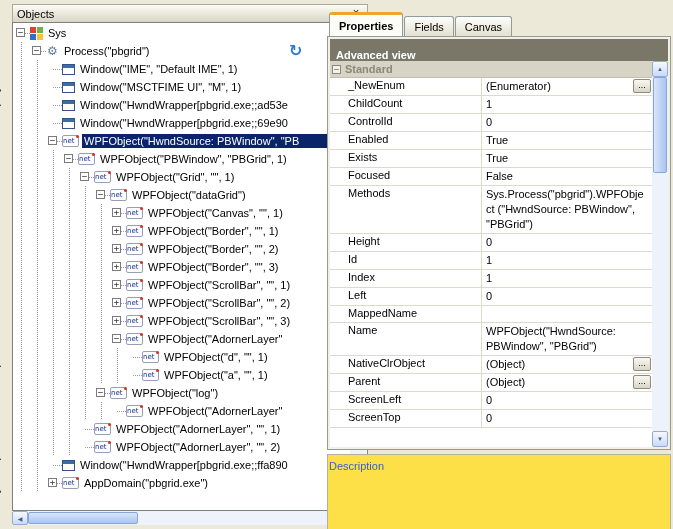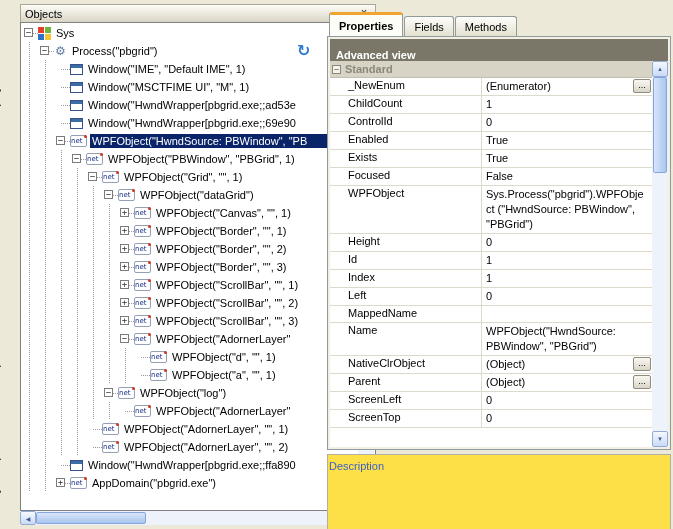--- a/index.html
+++ b/index.html
@@ -16,21 +16,21 @@
   
   .vnote { position: absolute; left: 0; top: 0; width: 14px; height: 529px; overflow: hidden; }
   .vnote span {
     position: absolute; bottom: 0; left: 1px;
     transform-origin: 0 100%;
     transform: rotate(-90deg);
     white-space: nowrap; font-size: 11px; color: #111;
   }
 
   
-  .obj-panel { position: absolute; left: 20px; top: 4px; width: 356px; height: 521px; }
+  .obj-panel { position: absolute; left: 12px; top: 4px; width: 356px; height: 521px; }
   .obj-header {
     height: 18px; display: flex; align-items: center;
     background: linear-gradient(#fdfcf6, #d9d5c5);
     border: 1px solid #aca899; border-bottom: none;
     padding: 0 4px; font-size: 11px;
   }
   .obj-header .title { flex: 1; }
   .obj-header .close {
     width: 14px; height: 13px; line-height: 11px; text-align: center;
     font-size: 11px; cursor: default; color: #222;
@@ -445,21 +445,21 @@
     <div class="sb-btn left">◀</div>
     <div class="sb-thumb-h"></div>
     <div class="sb-btn right">▶</div>
   </div>
 </div>
 
 <div class="right-panel">
   <div class="tabs" id="tabs">
       <div class="tab active">Properties</div>
       <div class="tab">Fields</div>
-      <div class="tab">Methods</div>
+      <div class="tab">Canvas</div>
     </div>
 
   <div class="tabpage">
     <div class="adv-header">
       <span class="adv-title">Advanced view</span>
     </div>
     <div class="grid">
       <div class="rows" id="prows">
         <div class="cat-row">
           <span class="expbox">−</span>
@@ -483,21 +483,21 @@
           </div>
           <div class="prow">
             <span class="pname">Exists</span>
             <span class="pval">True</span>
           </div>
           <div class="prow">
             <span class="pname">Focused</span>
             <span class="pval">False</span>
           </div>
           <div class="prow">
-            <span class="pname">WPFObject</span>
+            <span class="pname">Methods</span>
             <span class="pval">Sys.Process("pbgrid").WPFObject ("HwndSource: PBWindow", "PBGrid")</span>
           </div>
           <div class="prow">
             <span class="pname">Height</span>
             <span class="pval">0</span>
           </div>
           <div class="prow">
             <span class="pname">Id</span>
             <span class="pval">1</span>
           </div>

